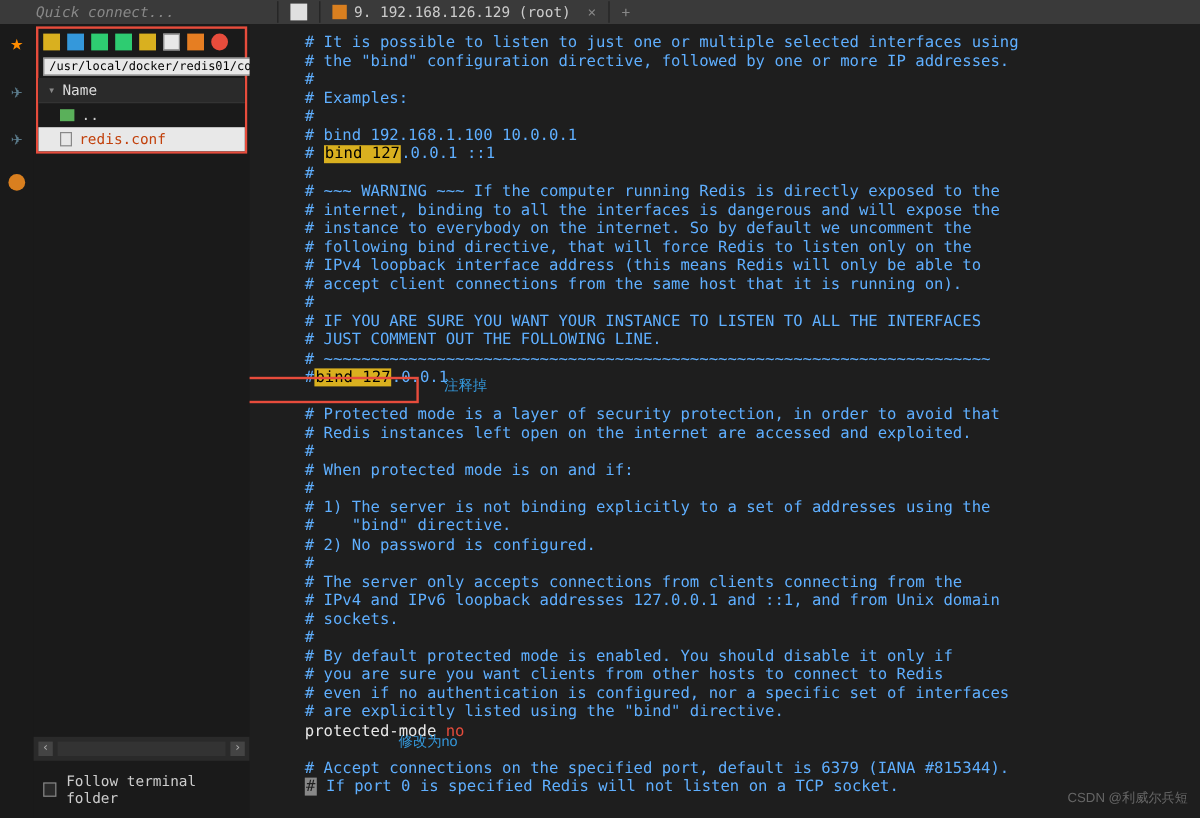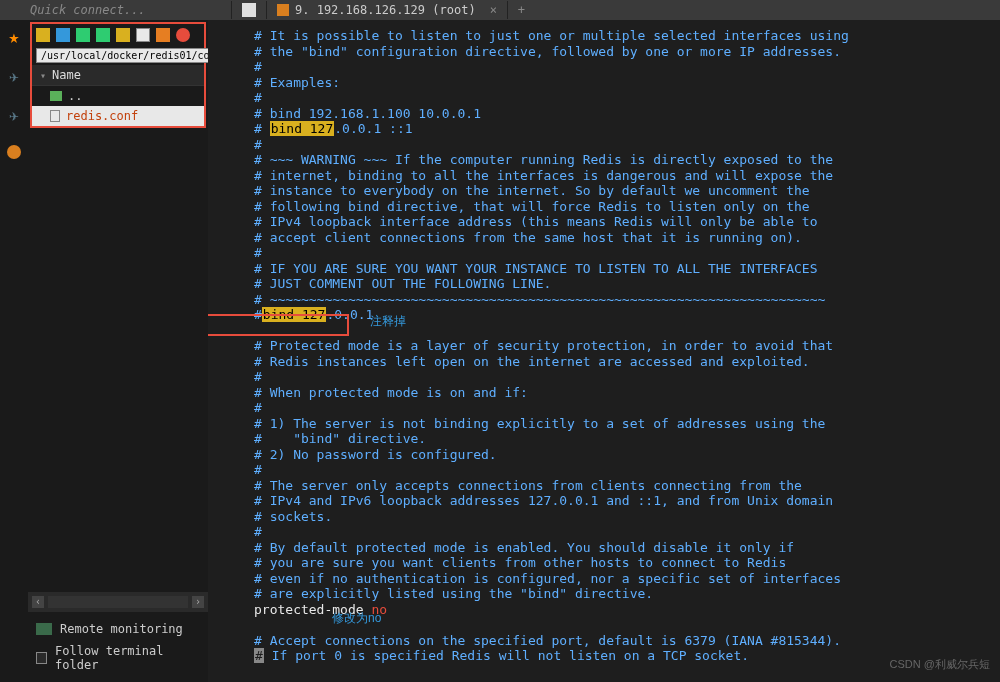--- a/index.html
+++ b/index.html
@@ -315,24 +315,20 @@
     <div class="side-spacer"></div>
 
     <div class="scrollbar-row">
       <div class="sb-arrow">‹</div>
       <div class="sb-track"></div>
       <div class="sb-arrow">›</div>
     </div>
 
     <div class="bottom-actions">
       <div class="action-row">
-        <span class="monitor-icon"></span>
-        <span>Remote monitoring</span>
-      </div>
-      <div class="action-row">
         <span class="checkbox"></span>
         <span>Follow terminal folder</span>
       </div>
     </div>
   </div>
 
   <div class="editor-area">
 <pre><span class="comment"># It is possible to listen to just one or multiple selected interfaces using</span>
 <span class="comment"># the "bind" configuration directive, followed by one or more IP addresses.</span>
 <span class="comment">#</span>

